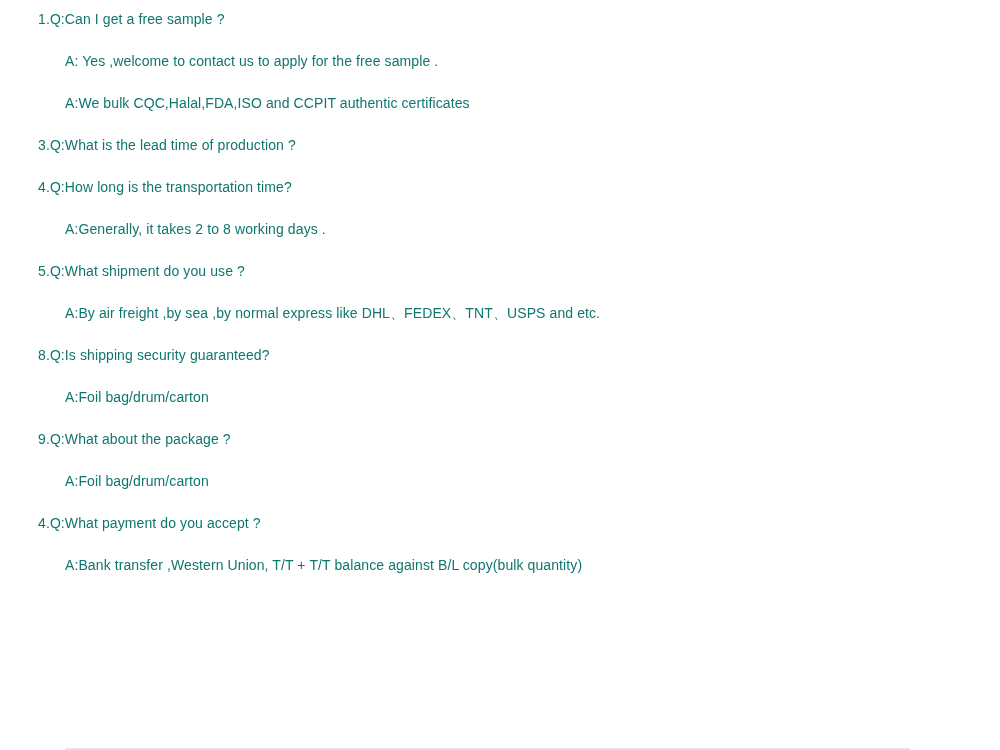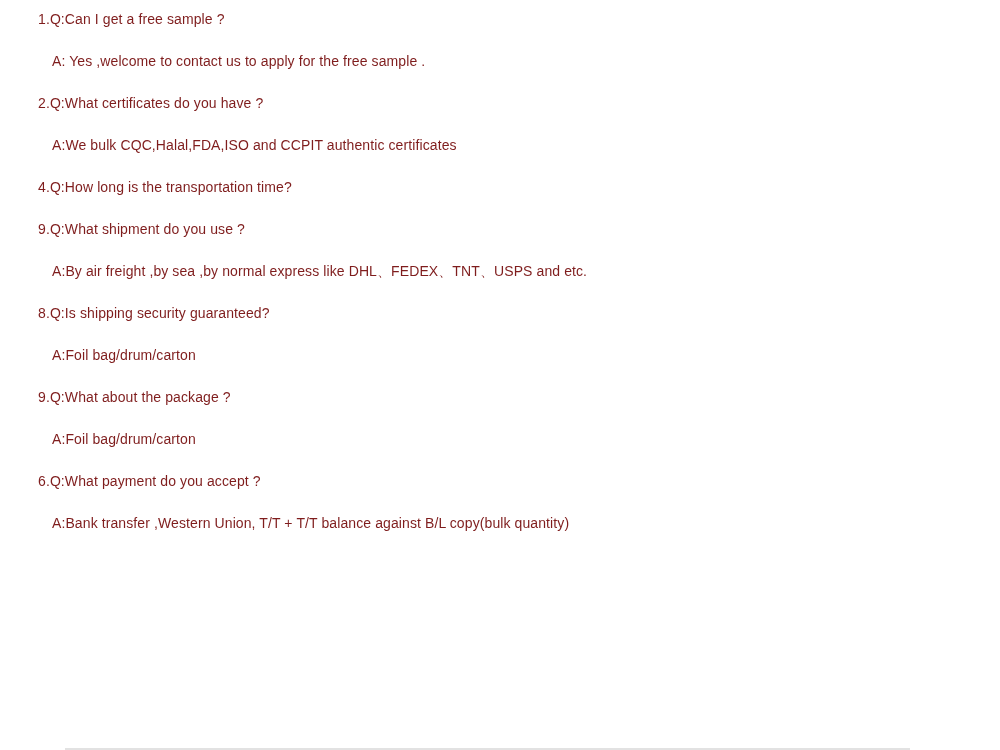--- a/index.html
+++ b/index.html
@@ -7,63 +7,65 @@
     padding: 0;
     background: #ffffff;
   }
   .page {
     position: relative;
     width: 1000px;
     height: 750px;
     background: #ffffff;
     overflow: hidden;
     font-family: "Liberation Sans", "DejaVu Sans", sans-serif;
-    color: #7f1d1d;
+    color: #0f766e;
   }
   .faq-list {
     position: absolute;
     top: -2px;
     left: 0;
     right: 0;
   }
   .faq-line {
     height: 42px;
     line-height: 42px;
     font-size: 14px;
     letter-spacing: 0.1px;
     white-space: nowrap;
   }
   .faq-line.q {
     padding-left: 38px;
   }
   .faq-line.a {
-    padding-left: 52px;
+    padding-left: 40px;
+    margin-left: 25px;
   }
   .cutoff-sliver {
     position: absolute;
     left: 65px;
     bottom: 0;
     width: 845px;
     height: 2px;
     background: #e2e2e2;
   }
 </style>
 </head>
 <body>
 
 <div class="page">
   <div class="faq-list" id="faq-list">
       <div class="faq-line q">1.Q:Can I get a free sample ?</div>
       <div class="faq-line a">A: Yes ,welcome to contact us to apply for the free sample .</div>
-      <div class="faq-line q">2.Q:What certificates do you have ?</div>
       <div class="faq-line a">A:We bulk CQC,Halal,FDA,ISO and CCPIT authentic certificates</div>
+      <div class="faq-line q">3.Q:What is the lead time of production ?</div>
       <div class="faq-line q">4.Q:How long is the transportation time?</div>
-      <div class="faq-line q">9.Q:What shipment do you use ?</div>
+      <div class="faq-line a">A:Generally, it takes 2 to 8 working days .</div>
+      <div class="faq-line q">5.Q:What shipment do you use ?</div>
       <div class="faq-line a">A:By air freight ,by sea ,by normal express like DHL、FEDEX、TNT、USPS and etc.</div>
       <div class="faq-line q">8.Q:Is shipping security guaranteed?</div>
       <div class="faq-line a">A:Foil bag/drum/carton</div>
       <div class="faq-line q">9.Q:What about the package ?</div>
       <div class="faq-line a">A:Foil bag/drum/carton</div>
-      <div class="faq-line q">6.Q:What payment do you accept ?</div>
+      <div class="faq-line q">4.Q:What payment do you accept ?</div>
       <div class="faq-line a">A:Bank transfer ,Western Union, T/T + T/T balance against B/L copy(bulk quantity)</div>
     </div>
   <div class="cutoff-sliver"></div>
 </div>
 
 </body></html>

